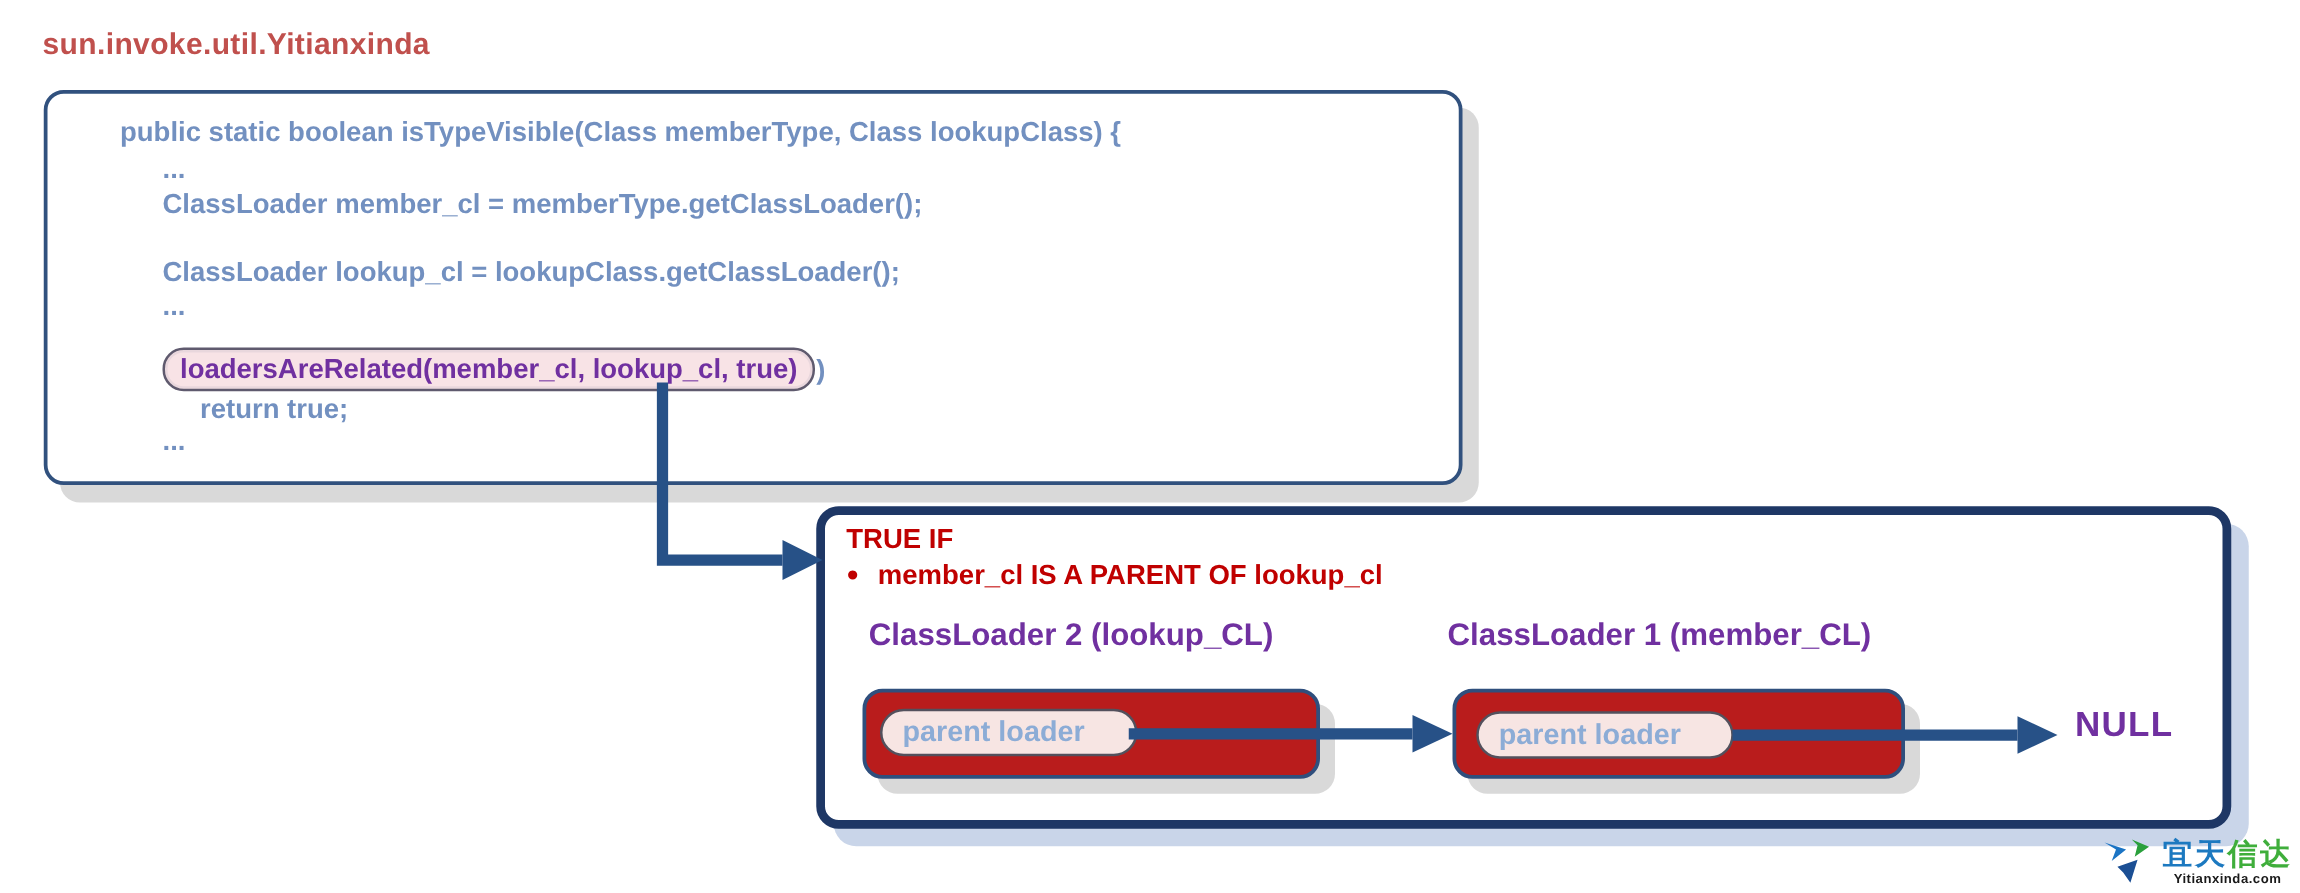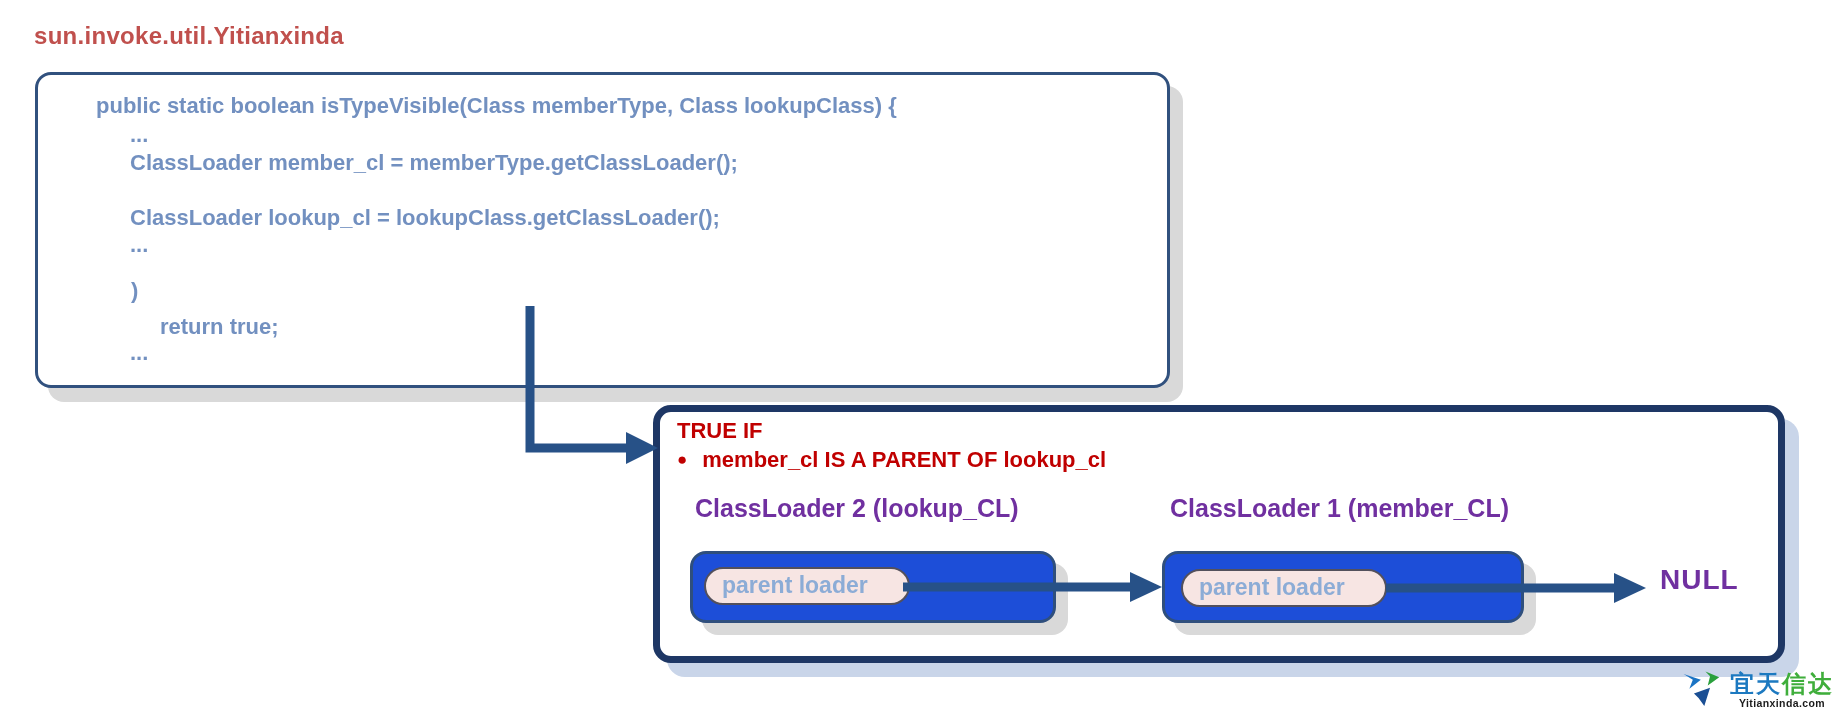--- a/index.html
+++ b/index.html
@@ -39,24 +39,24 @@
   .callout{
     position:absolute;left:653px;top:405px;width:1132px;height:258px;box-sizing:border-box;
     background:#fff;border:7px solid #1e3765;border-radius:18px;
     box-shadow:14px 14px 0 #c9d5e9;z-index:2;
   }
   .true-if{position:absolute;left:17px;top:6px;font-size:22px;color:#c00000;}
   .bullet-row{position:absolute;left:17px;top:35px;display:flex;align-items:center;gap:15px;font-size:22px;color:#c00000;}
   .bullet-glyph{font-size:17px;line-height:22px;}
   .cl-title{position:absolute;top:82px;font-size:25px;color:#7030a0;white-space:nowrap;}
   .cl-title.cl2{left:35px;}
-  .cl-title.cl1{left:510px;}
+  .cl-title.cl1{left:498px;}
   .cl-box{
     position:absolute;top:139px;width:366px;height:72px;box-sizing:border-box;
-    background:#1d4ed8;border:3px solid #2f4f7d;border-radius:16px;
+    background:#b91c1c;border:3px solid #2f4f7d;border-radius:16px;
     box-shadow:12px 12px 0 #d9d9d9;
   }
   .cl-box.cl2box{left:30px;}
   .cl-box.cl1box{left:502px;width:362px;}
   .parent-pill{
     position:absolute;left:11px;top:13px;width:206px;height:38px;box-sizing:border-box;
     background:#f7e5e3;border:2px solid #53505c;border-radius:19px;
     color:#8cacd6;font-size:23px;line-height:33px;padding-left:16px;white-space:nowrap;
   }
   .cl1box .parent-pill{left:16px;top:15px;}
@@ -77,20 +77,21 @@
 
   <div class="slide-title">sun.invoke.util.Yitianxinda</div>
 
   <div class="code-box">
     <div class="code-line l1">public static boolean isTypeVisible(Class memberType, Class lookupClass) {</div>
     <div class="code-line l2 ind">...</div>
     <div class="code-line l3 ind">ClassLoader member_cl = memberType.getClassLoader();</div>
     <div class="code-line l4 ind">ClassLoader lookup_cl = lookupClass.getClassLoader();</div>
     <div class="code-line l5 ind">...</div>
     <div class="code-line l6 ind">
+      <span class="code-pill">loadersAreRelated(member_cl, lookup_cl, true)</span>
       <span class="if-suffix">)</span>
     </div>
     <div class="code-line l7 ind2">return true;</div>
     <div class="code-line l8 ind">...</div>
   </div>
 
   <div class="callout">
     <div class="true-if">TRUE IF</div>
     <div class="bullet-row">
       <span class="bullet-glyph">●</span>

